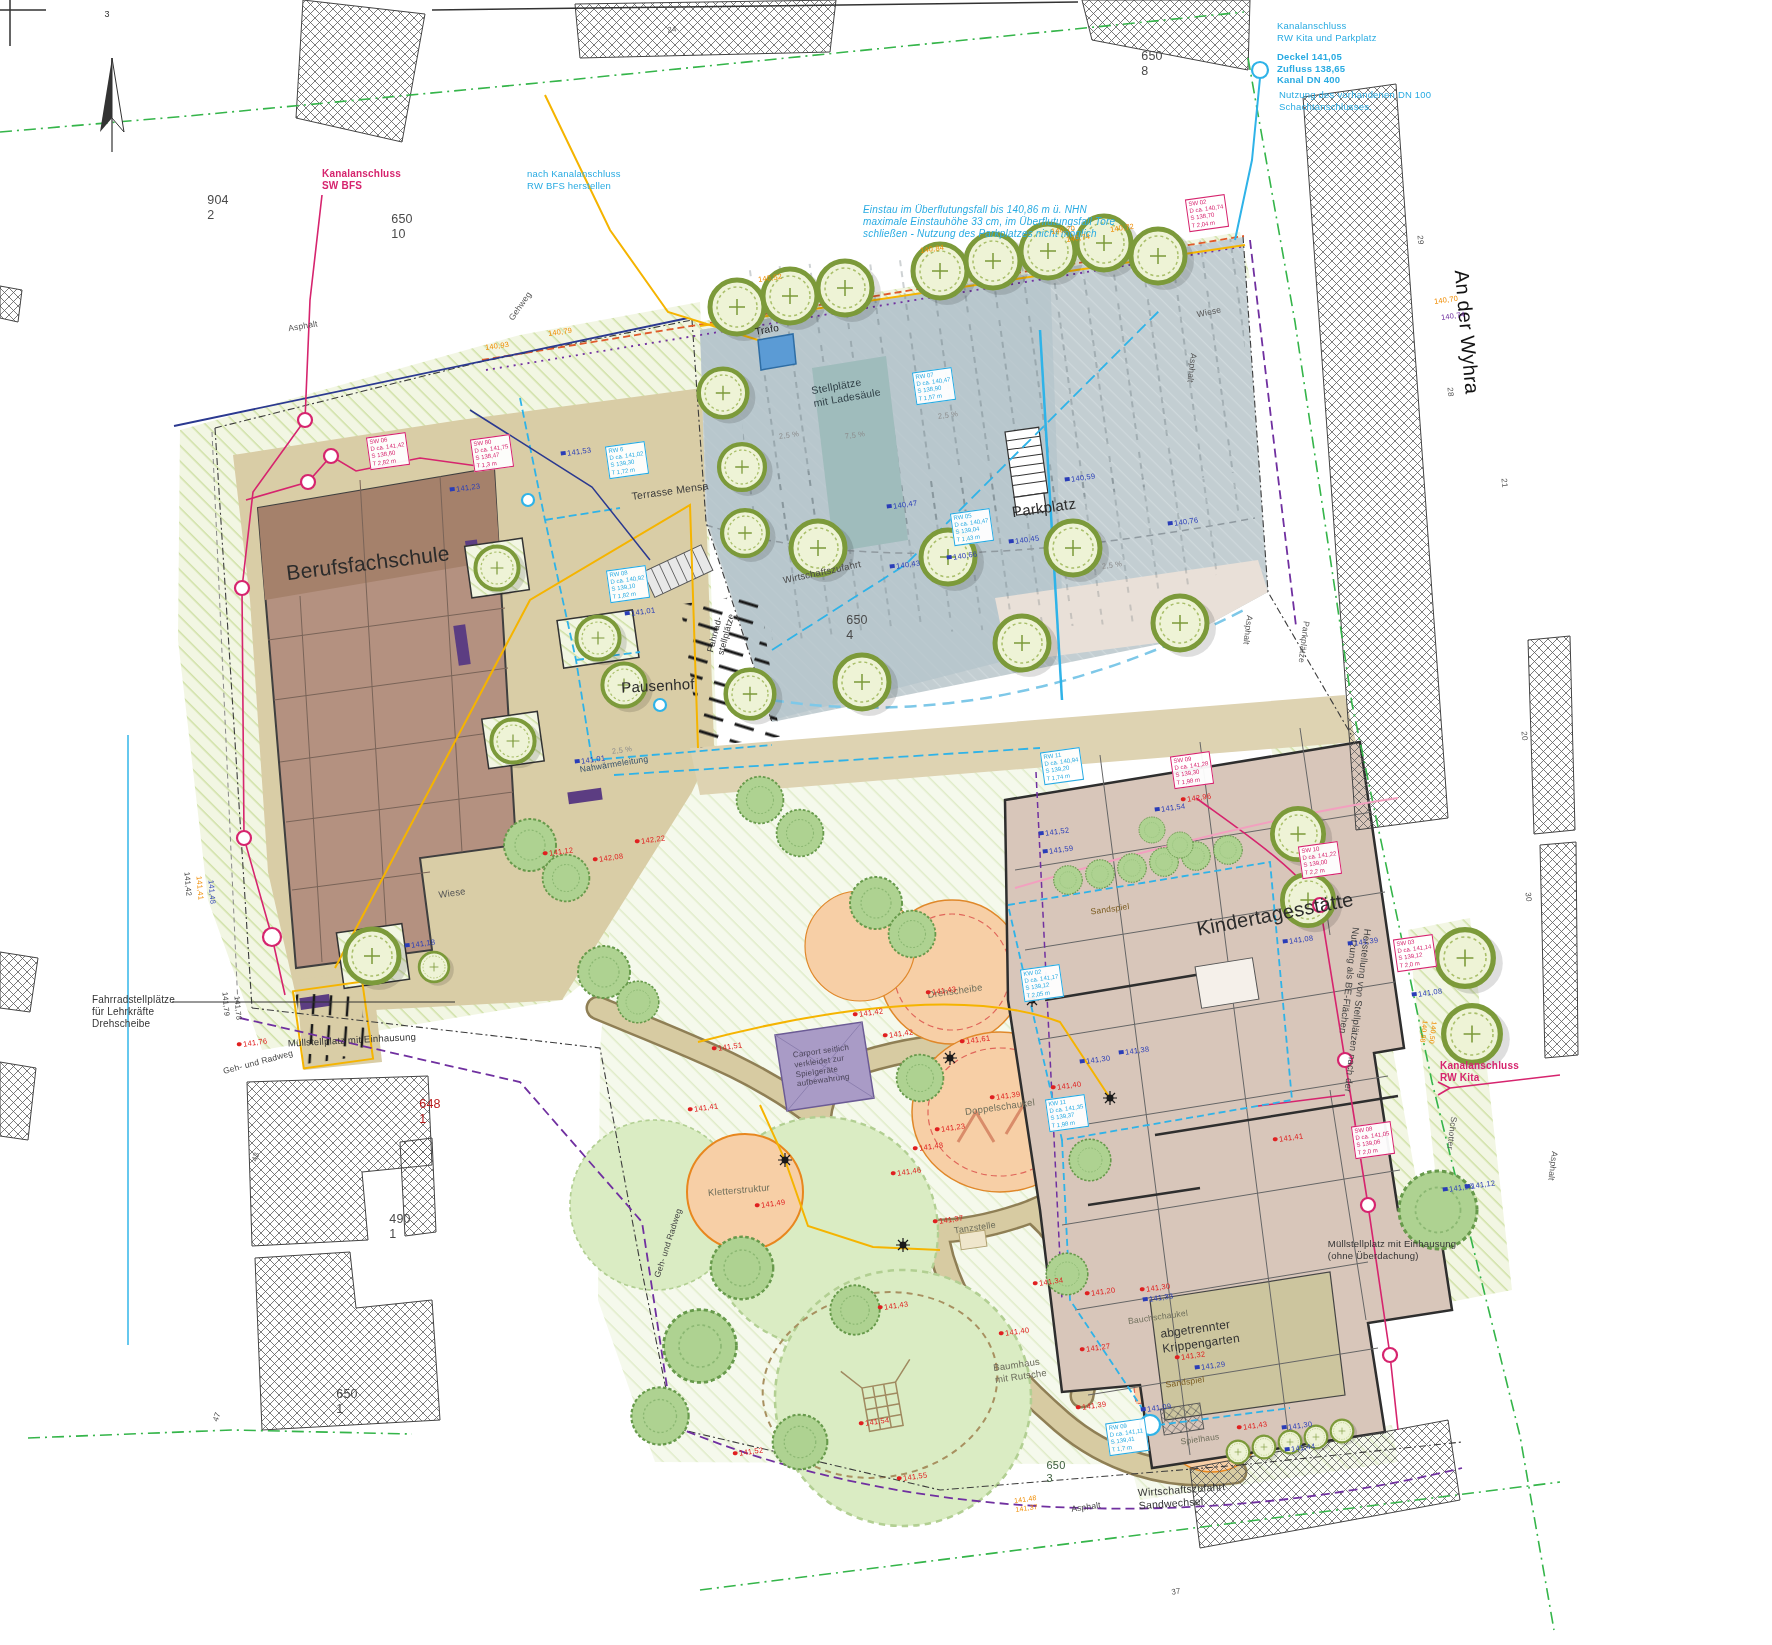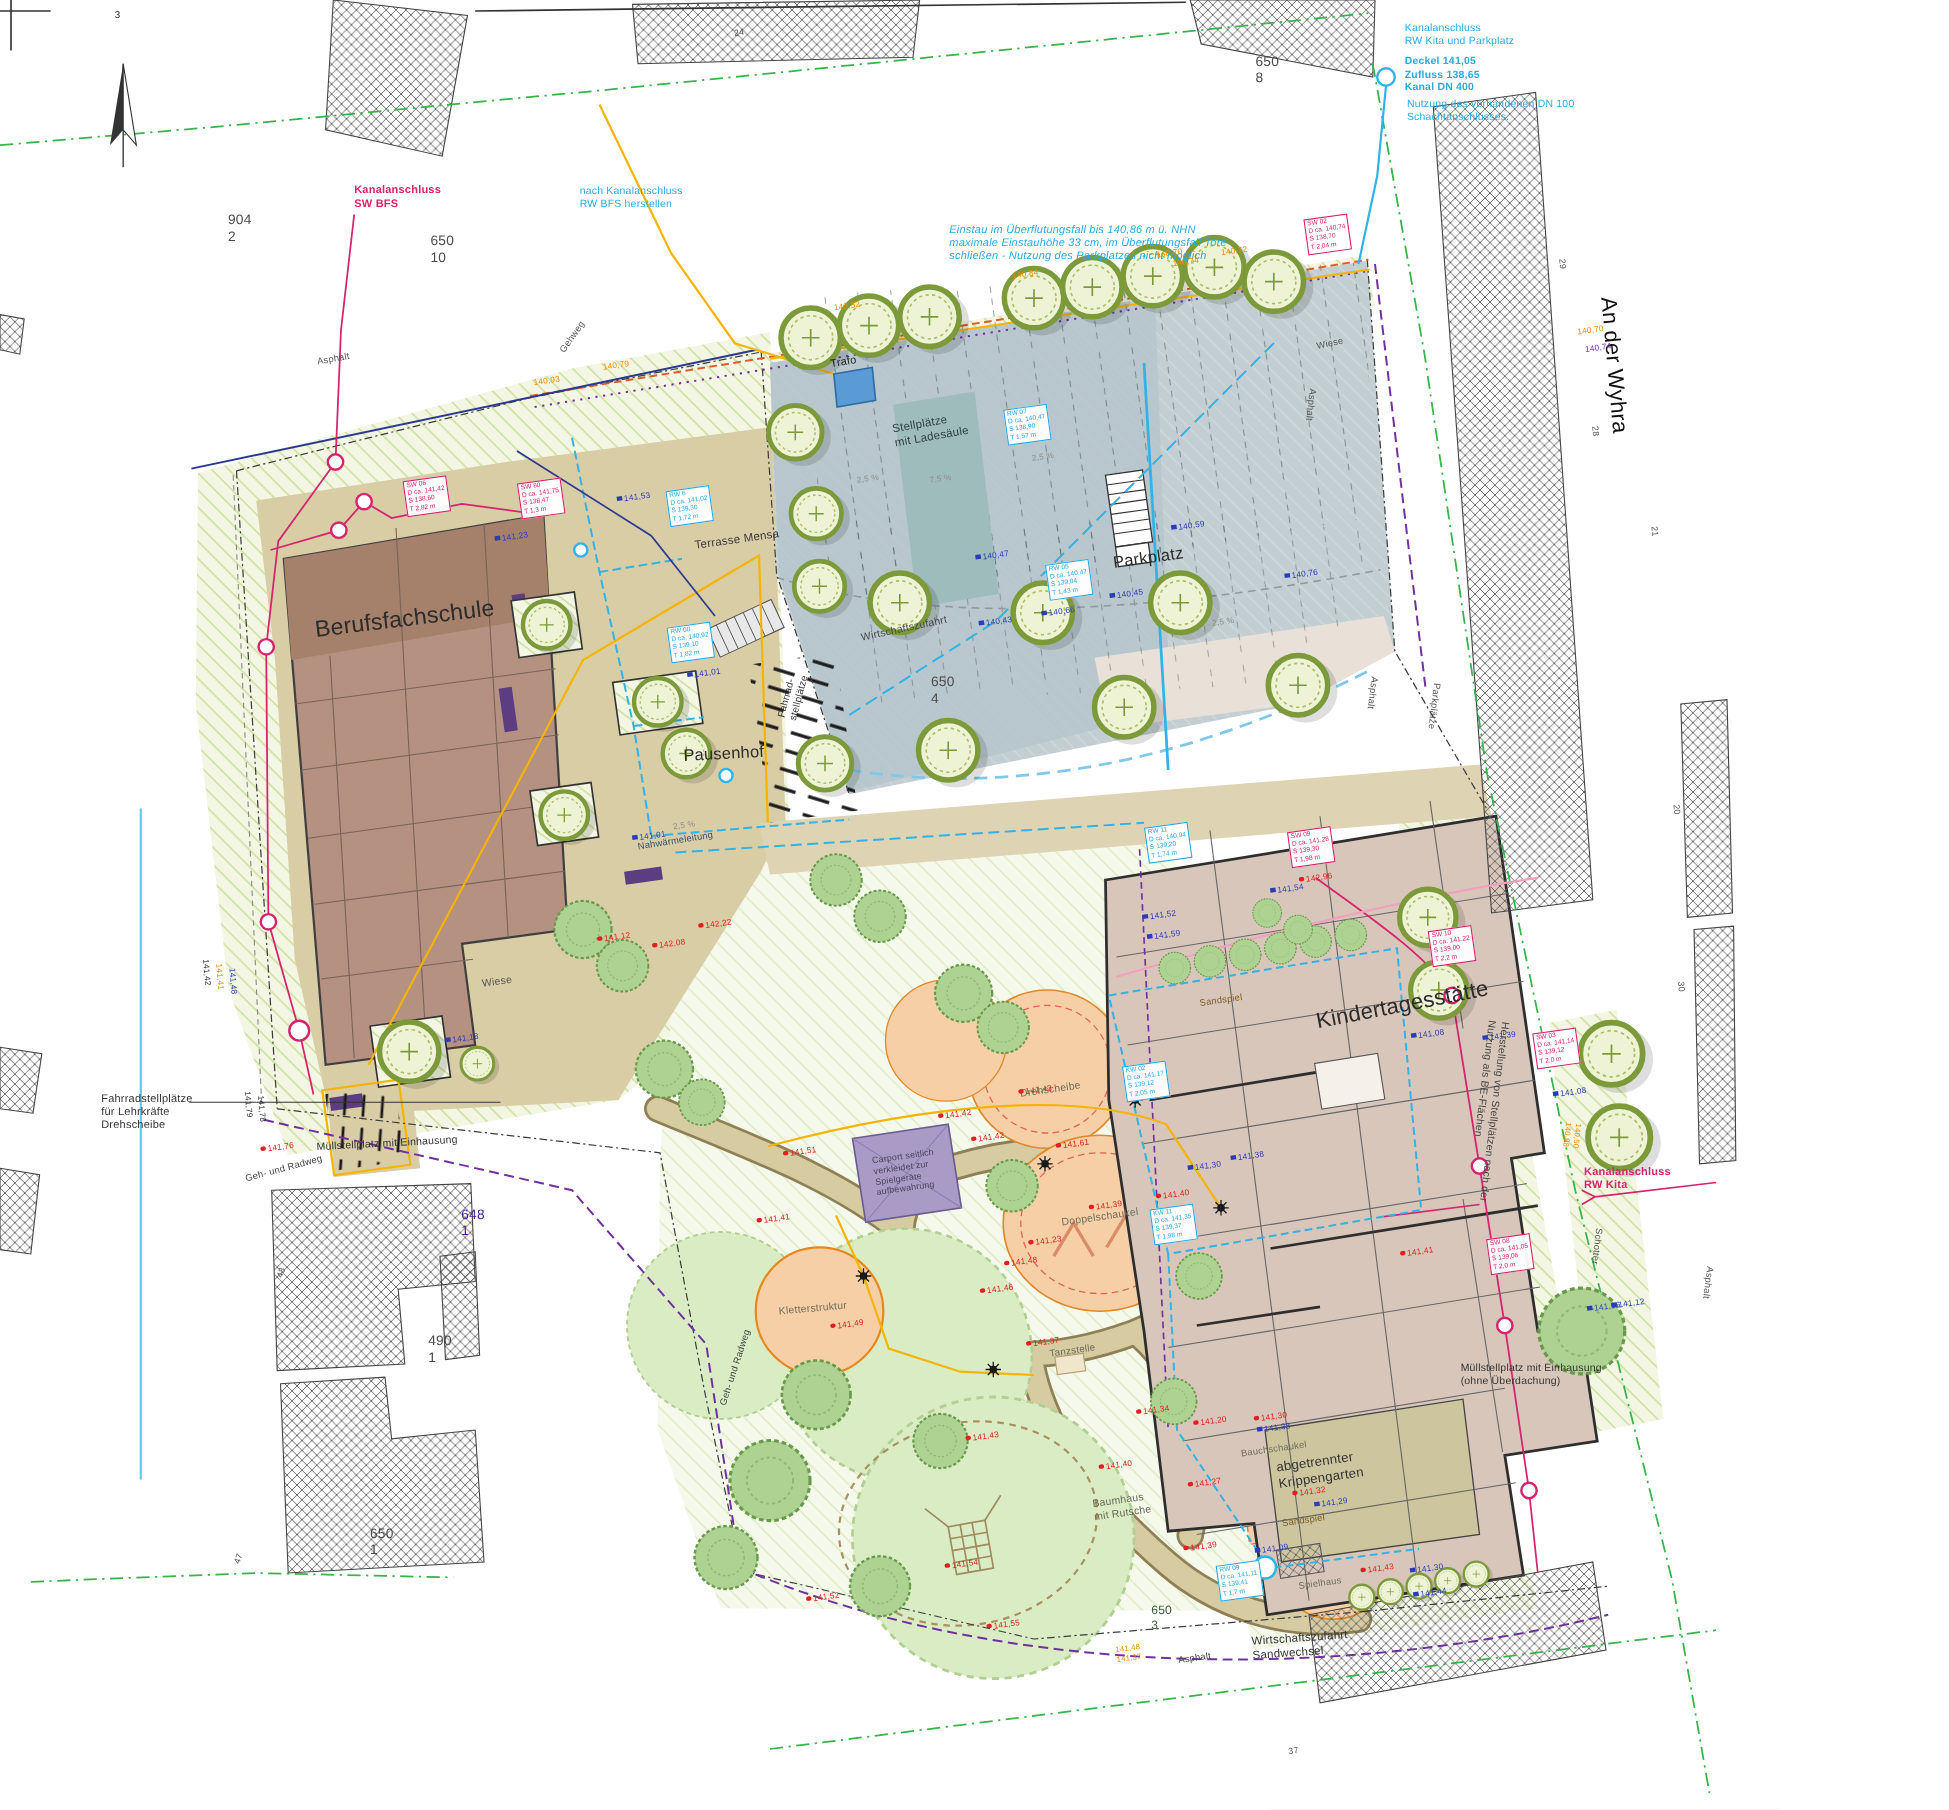--- a/index.html
+++ b/index.html
@@ -448,21 +448,21 @@
       <div class="lbl" style="left: 1440px; top: 1072px; font-size: 10px; color: rgb(214, 36, 110); font-weight: 700; transform: translate(0px, -50%) rotate(0deg);">Kanalanschluss
 RW Kita</div>
       <div class="lbl" style="left: 218px; top: 208px; font-size: 12.5px; color: rgb(74, 74, 74); transform: translate(-50%, -50%) rotate(0deg);">904
 2</div>
       <div class="lbl" style="left: 402px; top: 227px; font-size: 12.5px; color: rgb(74, 74, 74); transform: translate(-50%, -50%) rotate(0deg);">650
 10</div>
       <div class="lbl" style="left: 1152px; top: 64px; font-size: 12.5px; color: rgb(74, 74, 74); transform: translate(-50%, -50%) rotate(0deg);">650
 8</div>
       <div class="lbl" style="left: 857px; top: 628px; font-size: 12.5px; color: rgb(74, 74, 74); transform: translate(-50%, -50%) rotate(0deg);">650
 4</div>
-      <div class="lbl" style="left: 430px; top: 1112px; font-size: 12.5px; color: #4c1d95; transform: translate(-50%, -50%) rotate(0deg);">648
+      <div class="lbl" style="left: 430px; top: 1112px; font-size: 12.5px; color: #b91c1c; transform: translate(-50%, -50%) rotate(0deg);">648
 1</div>
       <div class="lbl" style="left: 400px; top: 1227px; font-size: 12.5px; color: rgb(74, 74, 74); transform: translate(-50%, -50%) rotate(0deg);">490
 1</div>
       <div class="lbl" style="left: 347px; top: 1402px; font-size: 12.5px; color: rgb(74, 74, 74); transform: translate(-50%, -50%) rotate(0deg);">650
 1</div>
       <div class="lbl" style="left: 1056px; top: 1472px; font-size: 11px; color: rgb(58, 91, 58); transform: translate(-50%, -50%) rotate(0deg);">650
 3</div>
       <div class="lbl" style="left: 672px; top: 30px; font-size: 8px; color: rgb(85, 85, 85); transform: translate(-50%, -50%) rotate(-8deg);">24</div>
       <div class="lbl" style="left: 1420px; top: 240px; font-size: 8px; color: rgb(85, 85, 85); transform: translate(-50%, -50%) rotate(85deg);">29</div>
       <div class="lbl" style="left: 1450px; top: 392px; font-size: 8px; color: rgb(85, 85, 85); transform: translate(-50%, -50%) rotate(85deg);">28</div>

